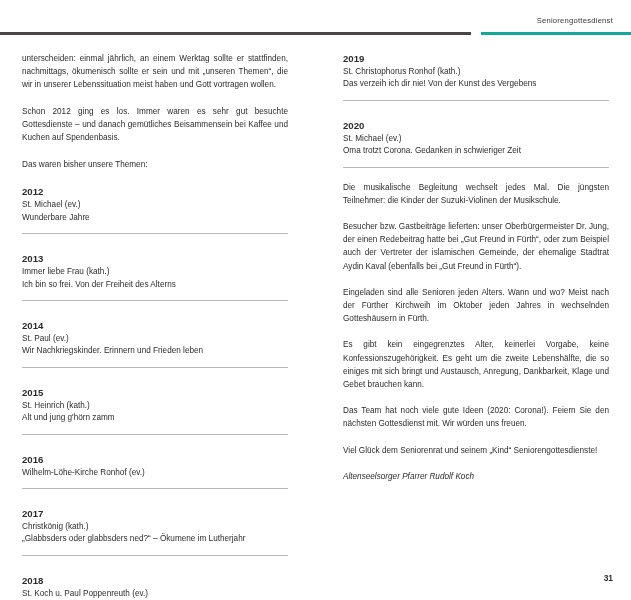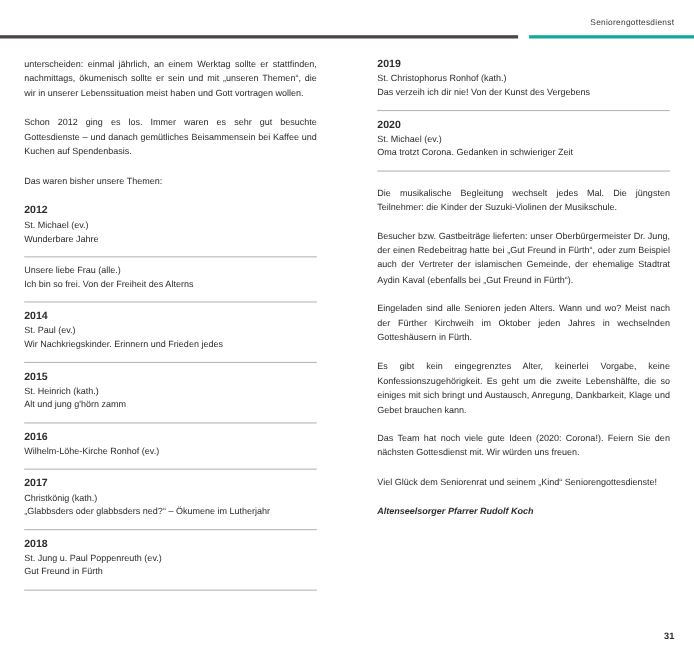--- a/index.html
+++ b/index.html
@@ -87,21 +87,21 @@
   }
 
   
   .year-list {
     margin: 0;
     padding: 0;
     list-style: none;
   }
   .year-entry {
     border-top: 1px solid #b9b6b4;
-    padding-top: 6px;
+    padding-top: 18px;
     padding-bottom: 9px;
   }
   .year-entry:first-child {
     border-top: none;
     padding-top: 0;
   }
   .year-entry.has-bottom-rule {
     border-bottom: 1px solid #b9b6b4;
   }
   .year-number {
@@ -123,21 +123,20 @@
   }
 
   .right-paragraphs { margin-top: 13px; }
 
   .signature {
     margin: 13px 0 0 0;
     font-size: 8.2px;
     line-height: 13.2px;
     font-style: italic;
     color: #2f2b2c;
-    font-weight: bold;
   }
 
   
   .page-number {
     position: absolute;
     right: 18px;
     bottom: 17px;
     font-size: 8.4px;
     font-weight: bold;
     color: #2f2b2c;
@@ -161,45 +160,46 @@
     </div>
     <div class="themes-intro">Das waren bisher unsere Themen:</div>
 
     <ul class="year-list">
       <li class="year-entry">
         <div class="year-number">2012</div>
         <div class="year-church">St. Michael (ev.)</div>
         <div class="year-topic">Wunderbare Jahre</div>
       </li>
       <li class="year-entry">
-        <div class="year-church">Unsere liebe Frau (alle.)</div>
+        <div class="year-number">2013</div>
+        <div class="year-church">Immer liebe Frau (kath.)</div>
         <div class="year-topic">Ich bin so frei. Von der Freiheit des Alterns</div>
       </li>
       <li class="year-entry">
         <div class="year-number">2014</div>
         <div class="year-church">St. Paul (ev.)</div>
-        <div class="year-topic">Wir Nachkriegskinder. Erinnern und Frieden jedes</div>
+        <div class="year-topic">Wir Nachkriegskinder. Erinnern und Frieden leben</div>
       </li>
       <li class="year-entry">
         <div class="year-number">2015</div>
         <div class="year-church">St. Heinrich (kath.)</div>
         <div class="year-topic">Alt und jung g'hörn zamm</div>
       </li>
       <li class="year-entry">
         <div class="year-number">2016</div>
         <div class="year-church">Wilhelm-Löhe-Kirche Ronhof (ev.)</div>
       </li>
       <li class="year-entry">
         <div class="year-number">2017</div>
         <div class="year-church">Christkönig (kath.)</div>
         <div class="year-topic">„Glabbsders oder glabbsders ned?“ – Ökumene im Lutherjahr</div>
       </li>
       <li class="year-entry has-bottom-rule">
         <div class="year-number">2018</div>
-        <div class="year-church">St. Jung u. Paul Poppenreuth (ev.)</div>
+        <div class="year-church">St. Koch u. Paul Poppenreuth (ev.)</div>
         <div class="year-topic">Gut Freund in Fürth</div>
       </li>
     </ul>
   </div>
 
   <div class="col col-right">
     <ul class="year-list">
       <li class="year-entry">
         <div class="year-number">2019</div>
         <div class="year-church">St. Christophorus Ronhof (kath.)</div>

